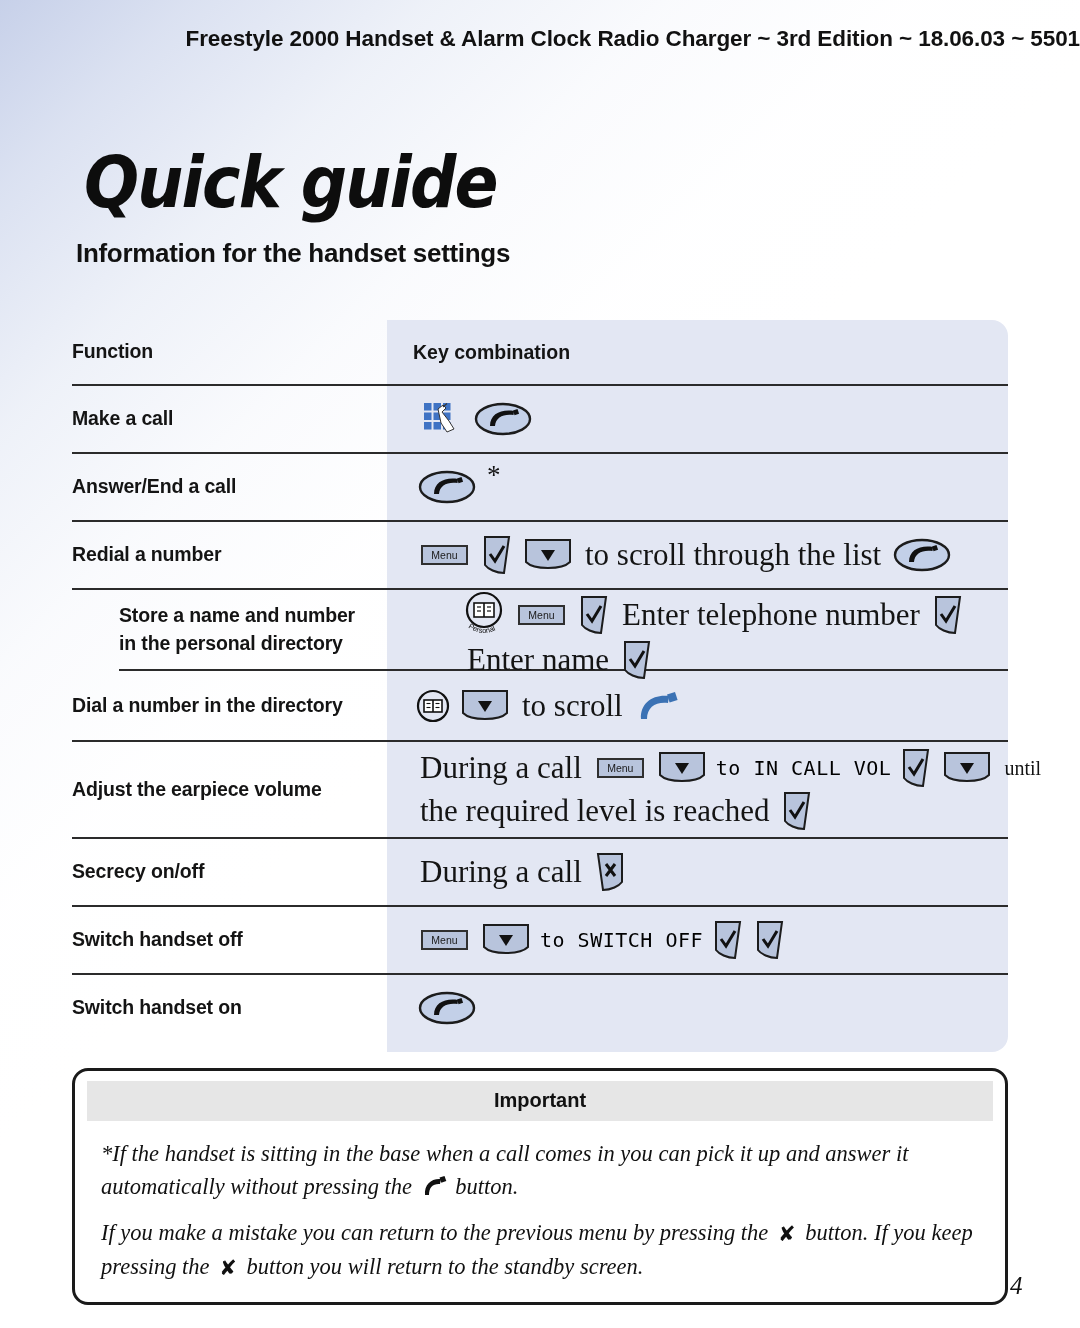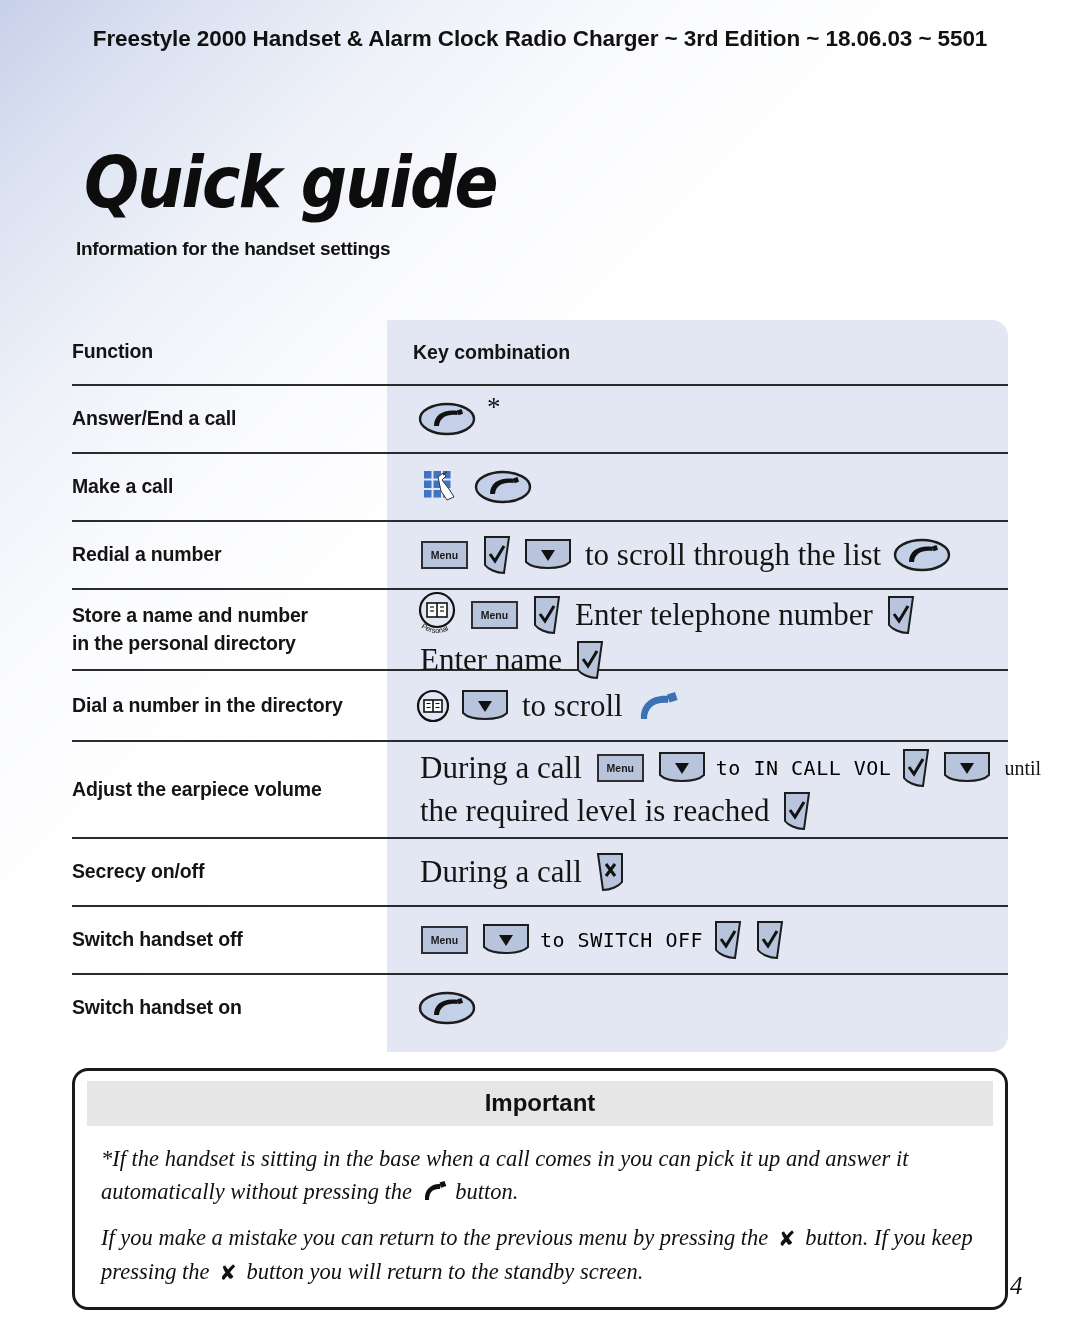--- a/index.html
+++ b/index.html
@@ -29,21 +29,21 @@
         rgba(238,241,249,0.32) 28%,
         rgba(250,251,254,0.12) 38%,
         rgba(255,255,255,0) 48%);
     pointer-events: none;
   }
 
   .page-header {
     position: absolute;
     left: 0; top: 26px;
     width: 1080px;
-    text-align: center;
+    text-align: right;
     font-size: 22.5px;
     font-weight: 600;
     letter-spacing: -0.1px;
     color: #111111;
     font-family: "Liberation Sans", sans-serif;
   }
 
   .title {
     position: absolute;
     left: 84px; top: 140px;
@@ -53,21 +53,21 @@
     letter-spacing: -2px;
     color: #0d0d0d;
     font-family: "DejaVu Sans", sans-serif;
     transform: scaleX(0.90);
     transform-origin: left center;
   }
 
   .subtitle {
     position: absolute;
     left: 76px; top: 238px;
-    font-size: 19px;
+    font-size: 26px;
     font-weight: bold;
     letter-spacing: -0.3px;
     color: #111111;
   }
 
   
   .table {
     position: absolute;
     left: 72px; top: 320px;
     width: 936px;
@@ -111,21 +111,21 @@
     padding-left: 26px;
     box-sizing: border-box;
     font-size: 19.5px;
     color: #141414;
   }
   .hdr .cell-fn, .hdr .cell-key { font-weight: bold; }
   .hdr { height: 64px; }
   .r-answer { height: 66px; }
   .r-make { height: 66px; }
   .r-redial { height: 66px; }
-  .r-store { height: 79px; }
+  .r-store { height: 79px; margin-left: 47px; }
   .r-dial { height: 69px; }
   .r-vol { height: 95px; }
   .r-secrecy { height: 66px; }
   .r-off { height: 66px; }
   .r-on { height: 66px; }
 
   .serif {
     font-family: "Liberation Serif", serif;
     font-size: 31px;
     color: #141414;
@@ -146,26 +146,26 @@
     display: flex;
     flex-direction: column;
     justify-content: center;
     gap: 3px;
   }
 
   
   .k { display: inline-flex; align-items: center; justify-content: center; vertical-align: middle; }
 
   .k-menu {
-    width: 47px; height: 28px;
+    width: 47px; height: 20px;
     background: #b8c4dc;
     border: 2.2px solid #2f2f2f;
     font-family: "Liberation Sans", sans-serif;
     font-size: 10.5px;
-    font-weight: bold;
+    font-weight: normal;
     color: #1a1a1a;
     margin: 0 8px;
     box-sizing: border-box;
   }
 
   .k-svg { margin: 0 6px; display: block; }
 
   .oval { margin: 0 4px; display: block; }
 
   .phone-blue { margin: 0 6px; display: block; }
@@ -190,21 +190,21 @@
     width: 936px;
     border: 3px solid #1a1a1a;
     border-radius: 16px;
     background: #ffffff;
     box-sizing: border-box;
     overflow: hidden;
   }
   .important-title {
     background: #e6e6e6;
     text-align: center;
-    font-size: 24px;
+    font-size: 20px;
     font-weight: bold;
     color: #111;
     padding: 8px 0 9px 0;
     margin: 10px 12px 0 12px;
   }
   .important-body {
     padding: 16px 26px 18px 26px;
     font-family: "Liberation Serif", serif;
     font-style: italic;
     font-size: 22.5px;
@@ -242,32 +242,20 @@
 
 <div class="title">Quick guide</div>
 <div class="subtitle">Information for the handset settings</div>
 
 <div class="table">
   <div class="keycol-bg"></div>
 
   <div class="row hdr">
     <div class="cell-fn">Function</div>
     <div class="cell-key">Key combination</div>
-  </div>
-
-  <div class="row r-answer">
-    <div class="cell-fn">Answer/End a call</div>
-    <div class="cell-key">
-      <svg class="oval" width="60" height="38" viewBox="0 0 60 38">
-        <ellipse cx="30" cy="19" rx="27" ry="15" fill="#c3d0e8" stroke="#1c1c1c" stroke-width="2.4"></ellipse>
-        <path d="M17 26 C17 14, 28 9, 41 11 L40.5 15 C31 13.5, 22.5 17, 22 26 Z" fill="#111"></path>
-        <path d="M40 10.5 l4.5 -1.5 l1.6 4.8 l-4.6 1.4 z" fill="#111"></path>
-      </svg>
-      <span class="asterisk">*</span>
-    </div>
   </div>
 
   <div class="row r-make">
     <div class="cell-fn">Make a call</div>
     <div class="cell-key">
       <svg class="keypad" width="40" height="36" viewBox="0 0 40 36">
         <rect x="1" y="2" width="7.5" height="7.5" fill="#3f73c4"></rect>
         <rect x="10.5" y="2" width="7.5" height="7.5" fill="#3f73c4"></rect>
         <rect x="20" y="2" width="7.5" height="7.5" fill="#3f73c4"></rect>
         <rect x="1" y="11.5" width="7.5" height="7.5" fill="#3f73c4"></rect>
@@ -277,20 +265,32 @@
         <rect x="10.5" y="21" width="7.5" height="7.5" fill="#3f73c4"></rect>
         <rect x="20" y="21" width="7.5" height="7.5" fill="#3f73c4"></rect>
         <path d="M15 8 L20 4 L23 7 L19 11 L26 20 L31 28 L24 31 L18 22 Z" fill="#fff" stroke="#333" stroke-width="1"></path>
         <path d="M20 6 L24 2.5" stroke="#333" stroke-width="1.1" fill="none"></path>
       </svg>
       <svg class="oval" width="60" height="38" viewBox="0 0 60 38">
         <ellipse cx="30" cy="19" rx="27" ry="15" fill="#c3d0e8" stroke="#1c1c1c" stroke-width="2.4"></ellipse>
         <path d="M17 26 C17 14, 28 9, 41 11 L40.5 15 C31 13.5, 22.5 17, 22 26 Z" fill="#111"></path>
         <path d="M40 10.5 l4.5 -1.5 l1.6 4.8 l-4.6 1.4 z" fill="#111"></path>
       </svg>
+    </div>
+  </div>
+
+  <div class="row r-answer">
+    <div class="cell-fn">Answer/End a call</div>
+    <div class="cell-key">
+      <svg class="oval" width="60" height="38" viewBox="0 0 60 38">
+        <ellipse cx="30" cy="19" rx="27" ry="15" fill="#c3d0e8" stroke="#1c1c1c" stroke-width="2.4"></ellipse>
+        <path d="M17 26 C17 14, 28 9, 41 11 L40.5 15 C31 13.5, 22.5 17, 22 26 Z" fill="#111"></path>
+        <path d="M40 10.5 l4.5 -1.5 l1.6 4.8 l-4.6 1.4 z" fill="#111"></path>
+      </svg>
+      <span class="asterisk">*</span>
     </div>
   </div>
 
   <div class="row r-redial">
     <div class="cell-fn">Redial a number</div>
     <div class="cell-key">
       <span class="k k-menu">Menu</span>
       <svg class="k-svg" width="30" height="40" viewBox="0 0 30 40">
         <path d="M3 2 L27 2 L22 38 C14 38, 6 34, 3 30 Z" fill="#b8c4dc" stroke="#1c1c1c" stroke-width="2"></path>
         <path d="M8 19 L13 26 L22 11" stroke="#111" stroke-width="3" fill="none"></path>

